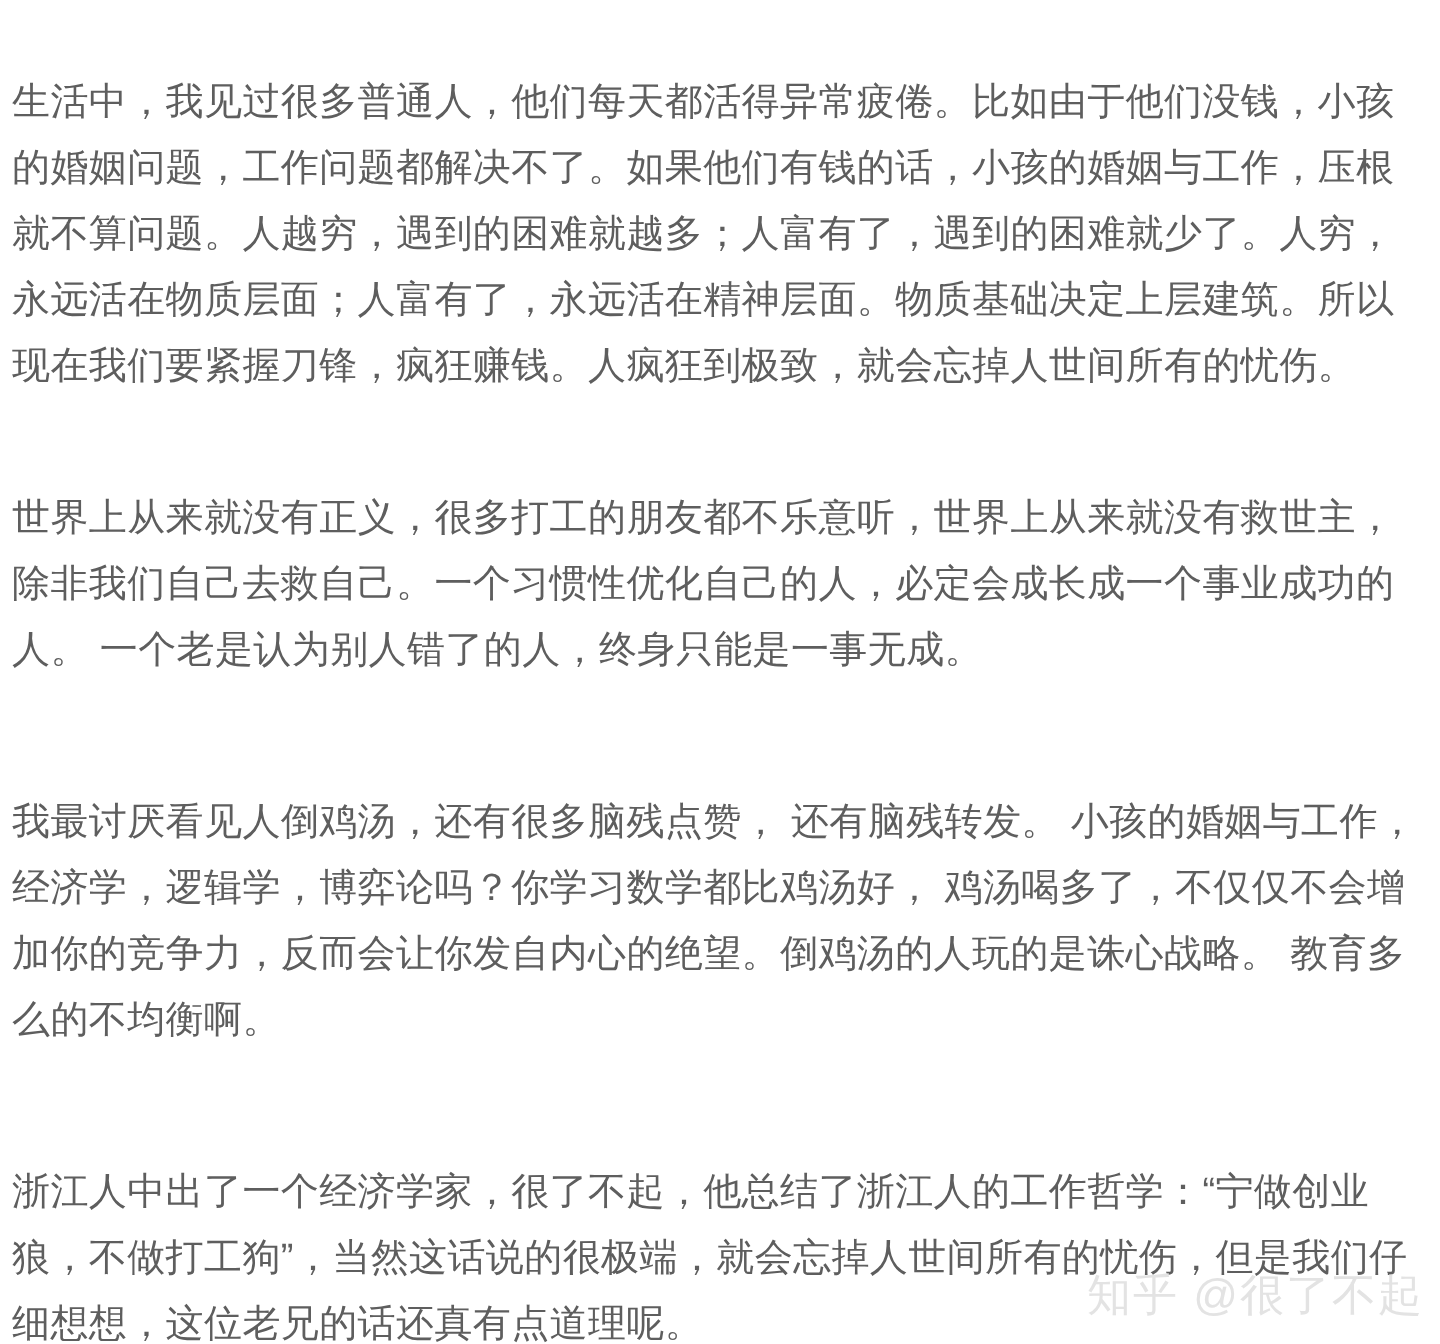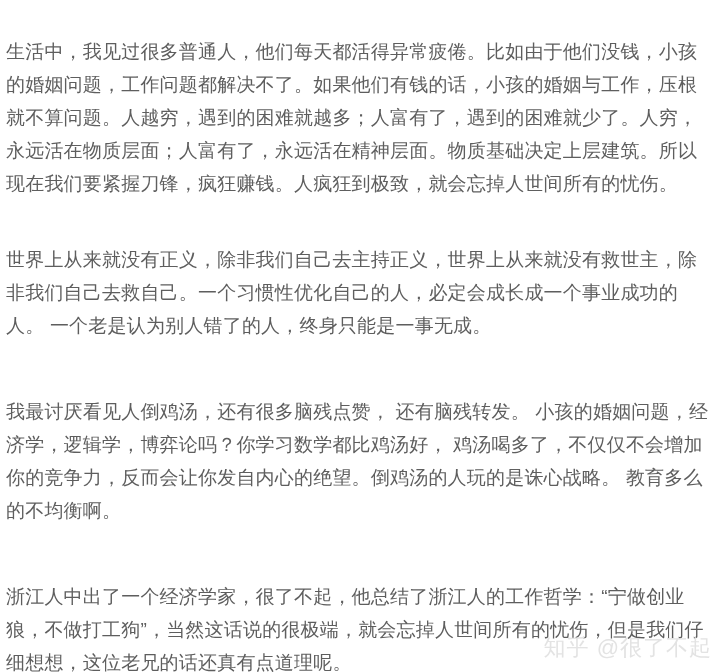--- a/index.html
+++ b/index.html
@@ -38,18 +38,18 @@
       letter-spacing: 1px;
       color: #e3e3e3;
       user-select: none;
     }
   </style>
 </head>
 <body>
 
 <main class="article">
   <p class="para first">生活中，我见过很多普通人，他们每天都活得异常疲倦。比如由于他们没钱，小孩的婚姻问题，工作问题都解决不了。如果他们有钱的话，小孩的婚姻与工作，压根就不算问题。人越穷，遇到的困难就越多；人富有了，遇到的困难就少了。人穷，永远活在物质层面；人富有了，永远活在精神层面。物质基础决定上层建筑。所以现在我们要紧握刀锋，疯狂赚钱。人疯狂到极致，就会忘掉人世间所有的忧伤。</p>
-  <p class="para">世界上从来就没有正义，除非我们自己去主持正义，世界上从来就没有救世主，除非我们自己去救自己。一个习惯性优化自己的人，必定会成长成一个事业成功的人。 一个老是认为别人错了的人，终身只能是一事无成。</p>
-  <p class="para">我最讨厌看见人倒鸡汤，还有很多脑残点赞， 还有脑残转发。 小孩的婚姻问题，经济学，逻辑学，博弈论吗？你学习数学都比鸡汤好， 鸡汤喝多了，不仅仅不会增加你的竞争力，反而会让你发自内心的绝望。倒鸡汤的人玩的是诛心战略。 教育多么的不均衡啊。</p>
+  <p class="para">世界上从来就没有正义，很多打工的朋友都不乐意听，世界上从来就没有救世主，除非我们自己去救自己。一个习惯性优化自己的人，必定会成长成一个事业成功的人。 一个老是认为别人错了的人，终身只能是一事无成。</p>
+  <p class="para">我最讨厌看见人倒鸡汤，还有很多脑残点赞， 还有脑残转发。 小孩的婚姻与工作，经济学，逻辑学，博弈论吗？你学习数学都比鸡汤好， 鸡汤喝多了，不仅仅不会增加你的竞争力，反而会让你发自内心的绝望。倒鸡汤的人玩的是诛心战略。 教育多么的不均衡啊。</p>
   <p class="para">浙江人中出了一个经济学家，很了不起，他总结了浙江人的工作哲学：“宁做创业狼，不做打工狗”，当然这话说的很极端，就会忘掉人世间所有的忧伤，但是我们仔细想想，这位老兄的话还真有点道理呢。</p>
 </main>
 
 <div class="watermark">知乎 @很了不起</div>
 
 </body></html>

